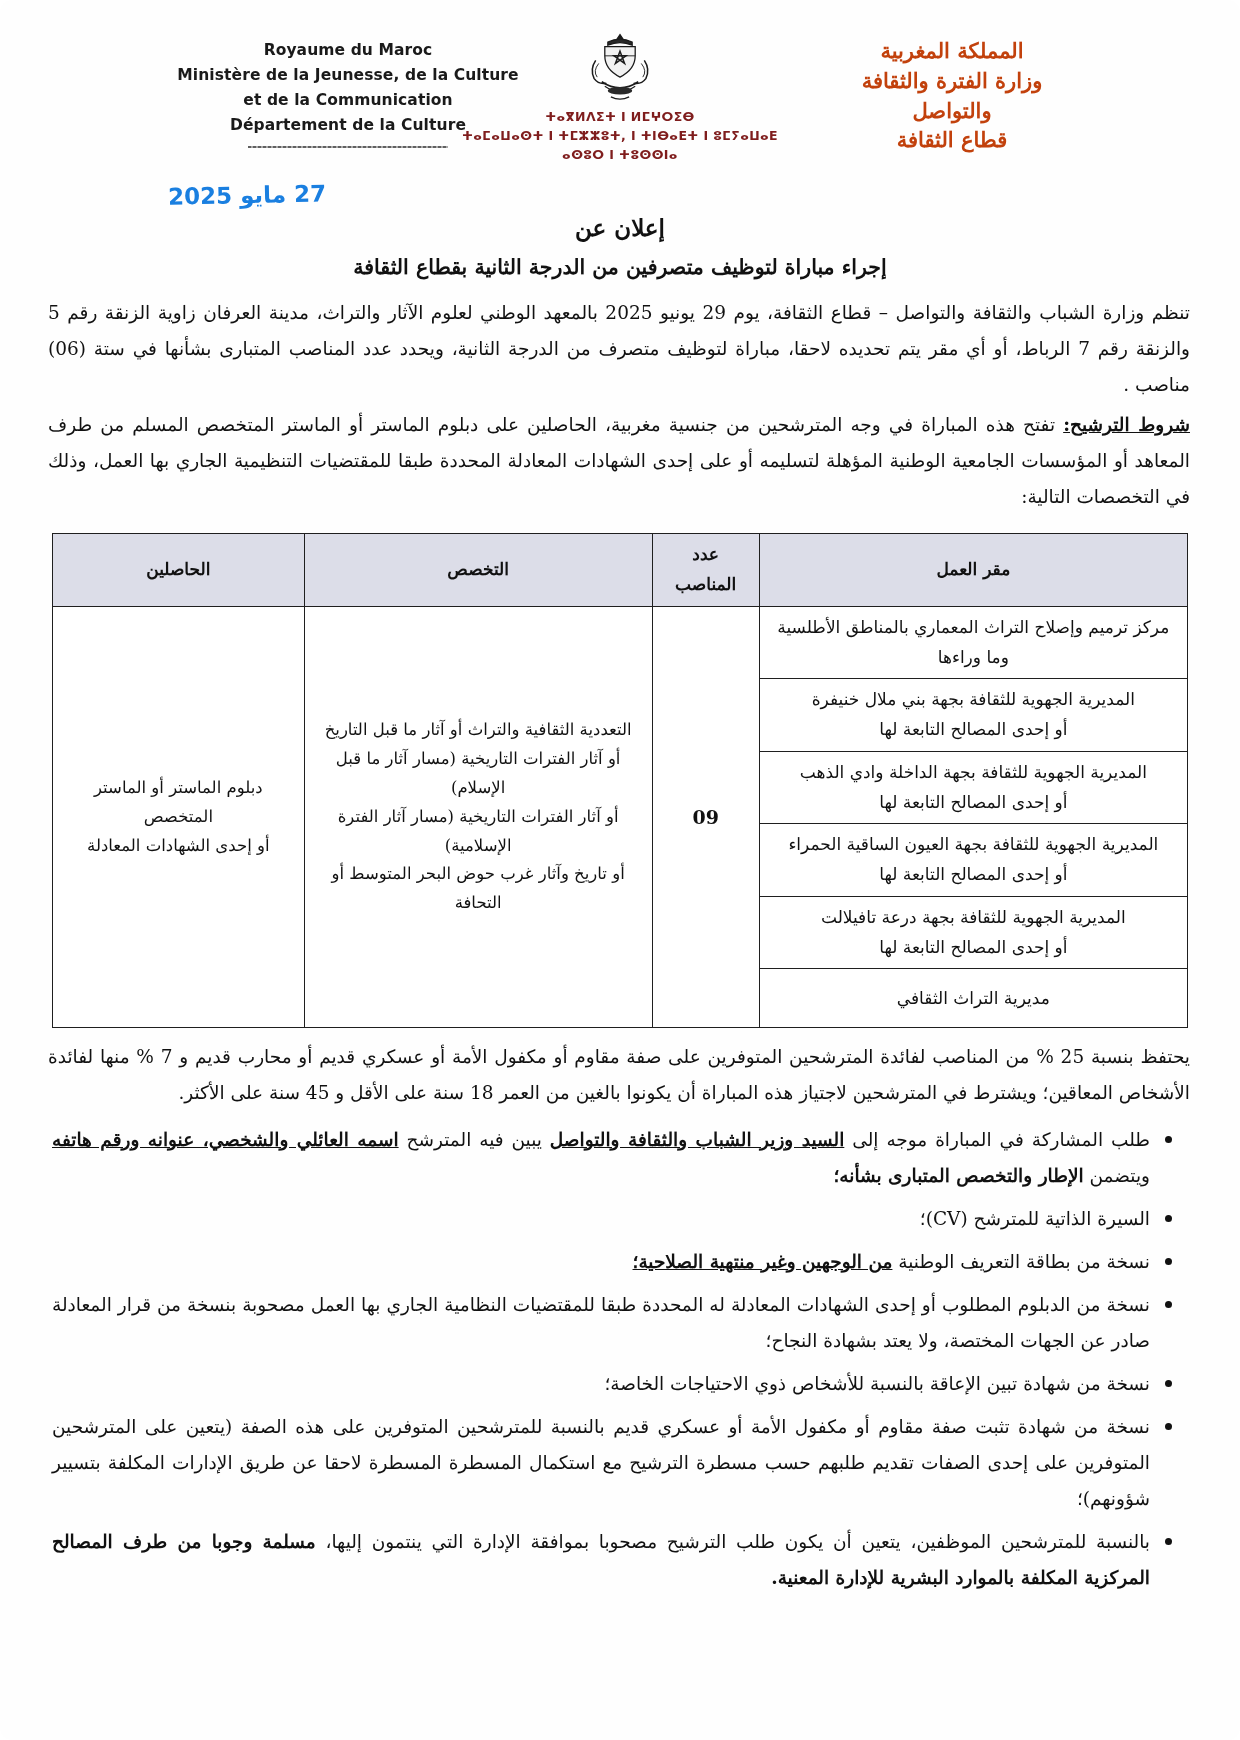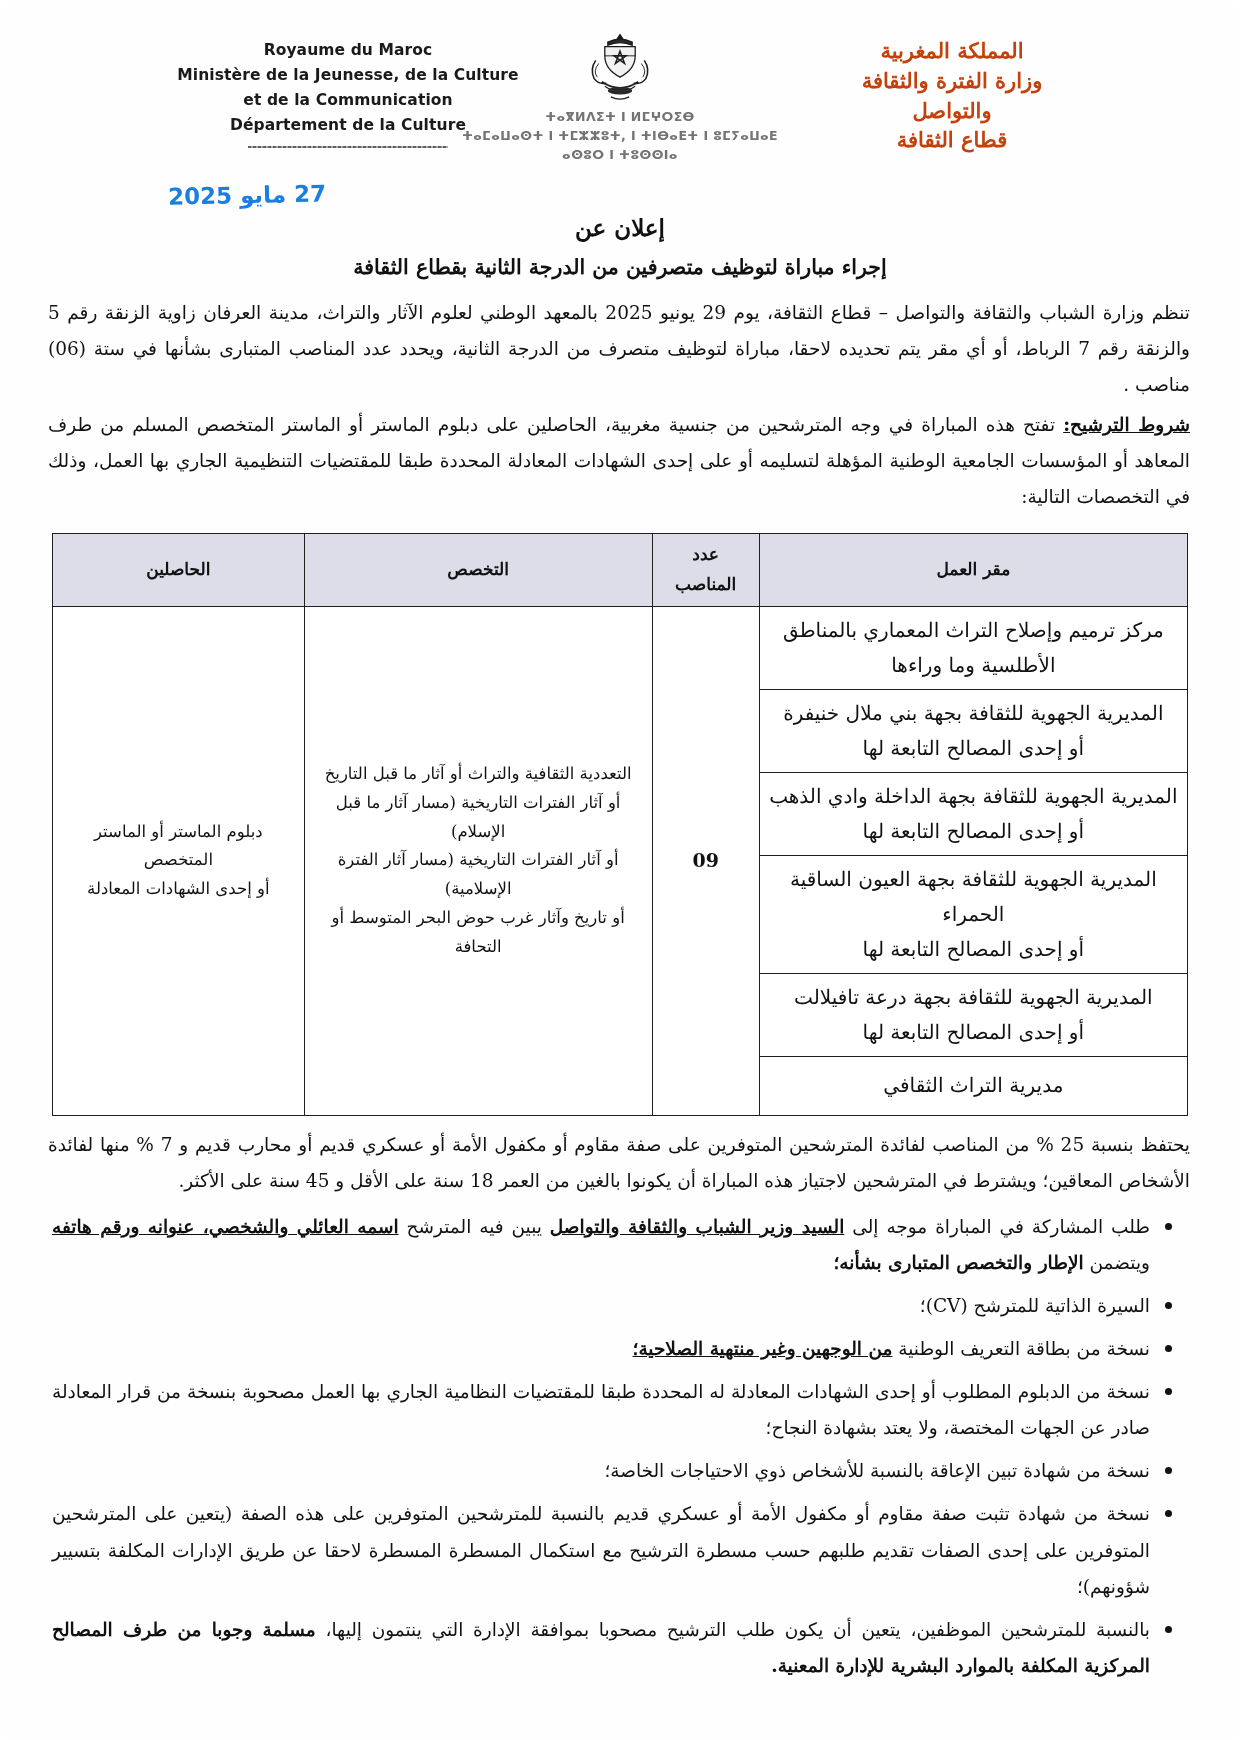--- a/index.html
+++ b/index.html
@@ -80,21 +80,21 @@
     height: 76px;
     margin: 0 auto;
     display: block;
   }
   .lh-tif {
     margin-top: 2px;
     font-family: "DejaVu Sans", "Liberation Sans", sans-serif;
     font-size: 12.5px;
     font-weight: 700;
     line-height: 1.5;
-    color: #737373;
+    color: #7f1d1d;
     letter-spacing: 0.4px;
   }
 
   
   .date-stamp {
     position: absolute;
     left: 168px;
     top: 182px;
     direction: rtl;
     color: #1a7fe0;
@@ -155,21 +155,21 @@
   table.cond thead th {
     background: #dcdde8;
     font-weight: 700;
     height: 56px;
     font-size: 17px;
   }
   th.c-site   { width: 38.5%; }
   th.c-count  { width: 8.5%; }
   th.c-spec   { width: 31%; }
   th.c-dip    { width: 22%; }
-  td.site-cell { height: 46px; font-size: 20px; margin-left: 42px; }
+  td.site-cell { height: 46px; font-size: 17px; margin-left: 42px; }
   td.count-cell {
     font-size: 19px;
     font-weight: 600;
     font-family: "DejaVu Serif","Liberation Serif",serif;
   }
   td.spec-cell, td.dip-cell {
     font-size: 16.5px;
     line-height: 2.05;
   }
   .cellline { display: block; }

